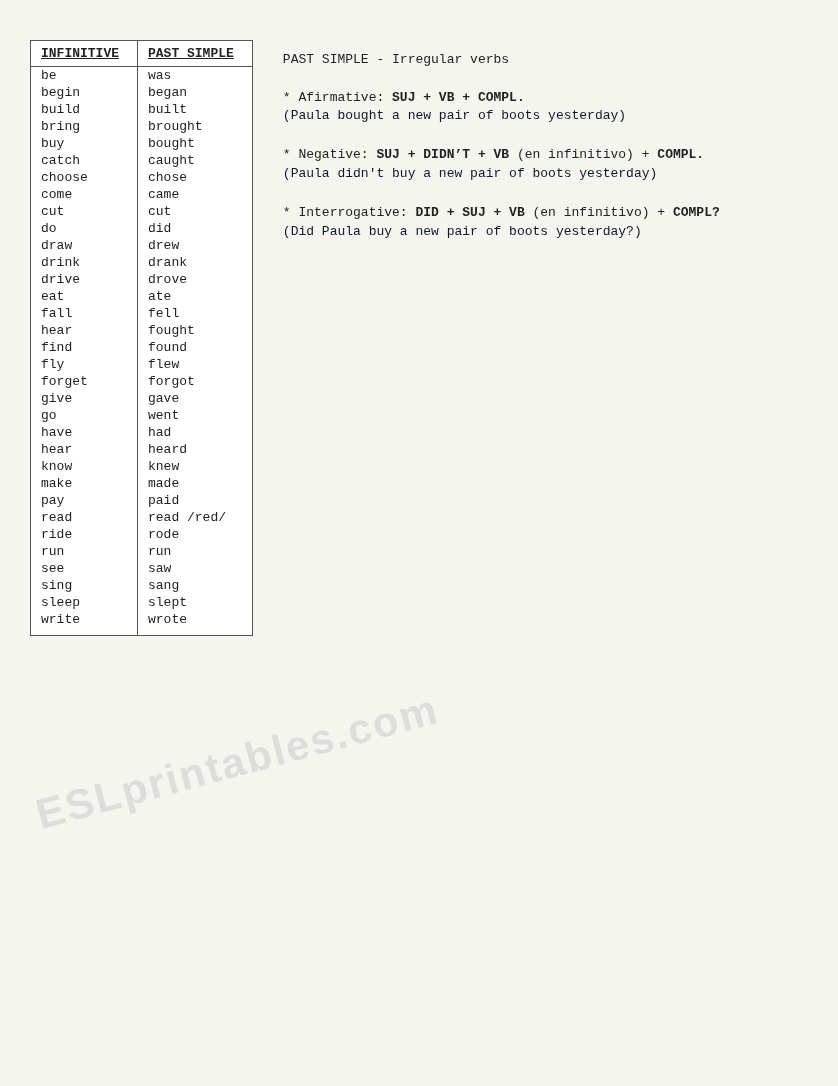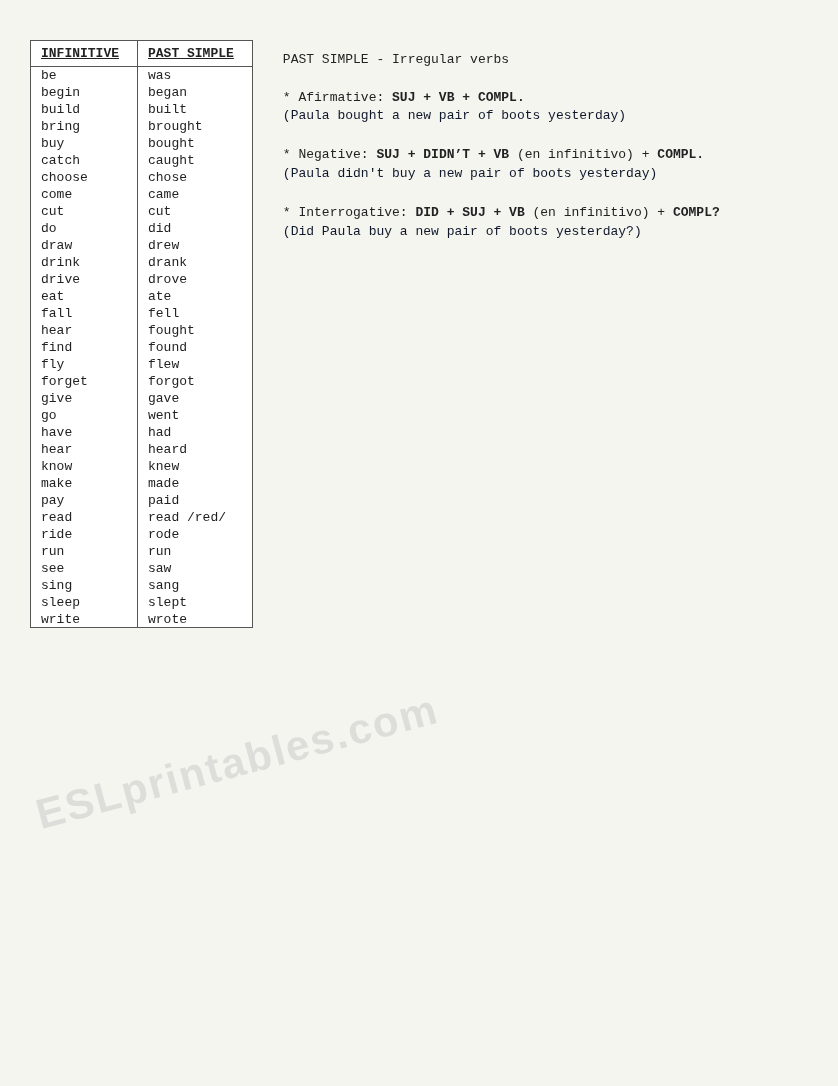--- a/index.html
+++ b/index.html
@@ -53,21 +53,21 @@
     .verb-table td {
       border-right: 1.5px solid #555;
       padding: 1px 18px 1px 10px;
       font-family: 'Courier New', Courier, monospace;
       font-size: 13px;
       vertical-align: top;
       background: #fff;
     }
 
     .verb-table tr:last-child td {
-      padding-bottom: 0;
+      padding-bottom: 8px;
     }
 
     .right-section {
       flex: 1 1 auto;
       padding-top: 10px;
     }
 
     .title-text {
       font-family: 'Courier New', Courier, monospace;
       font-size: 13px;

